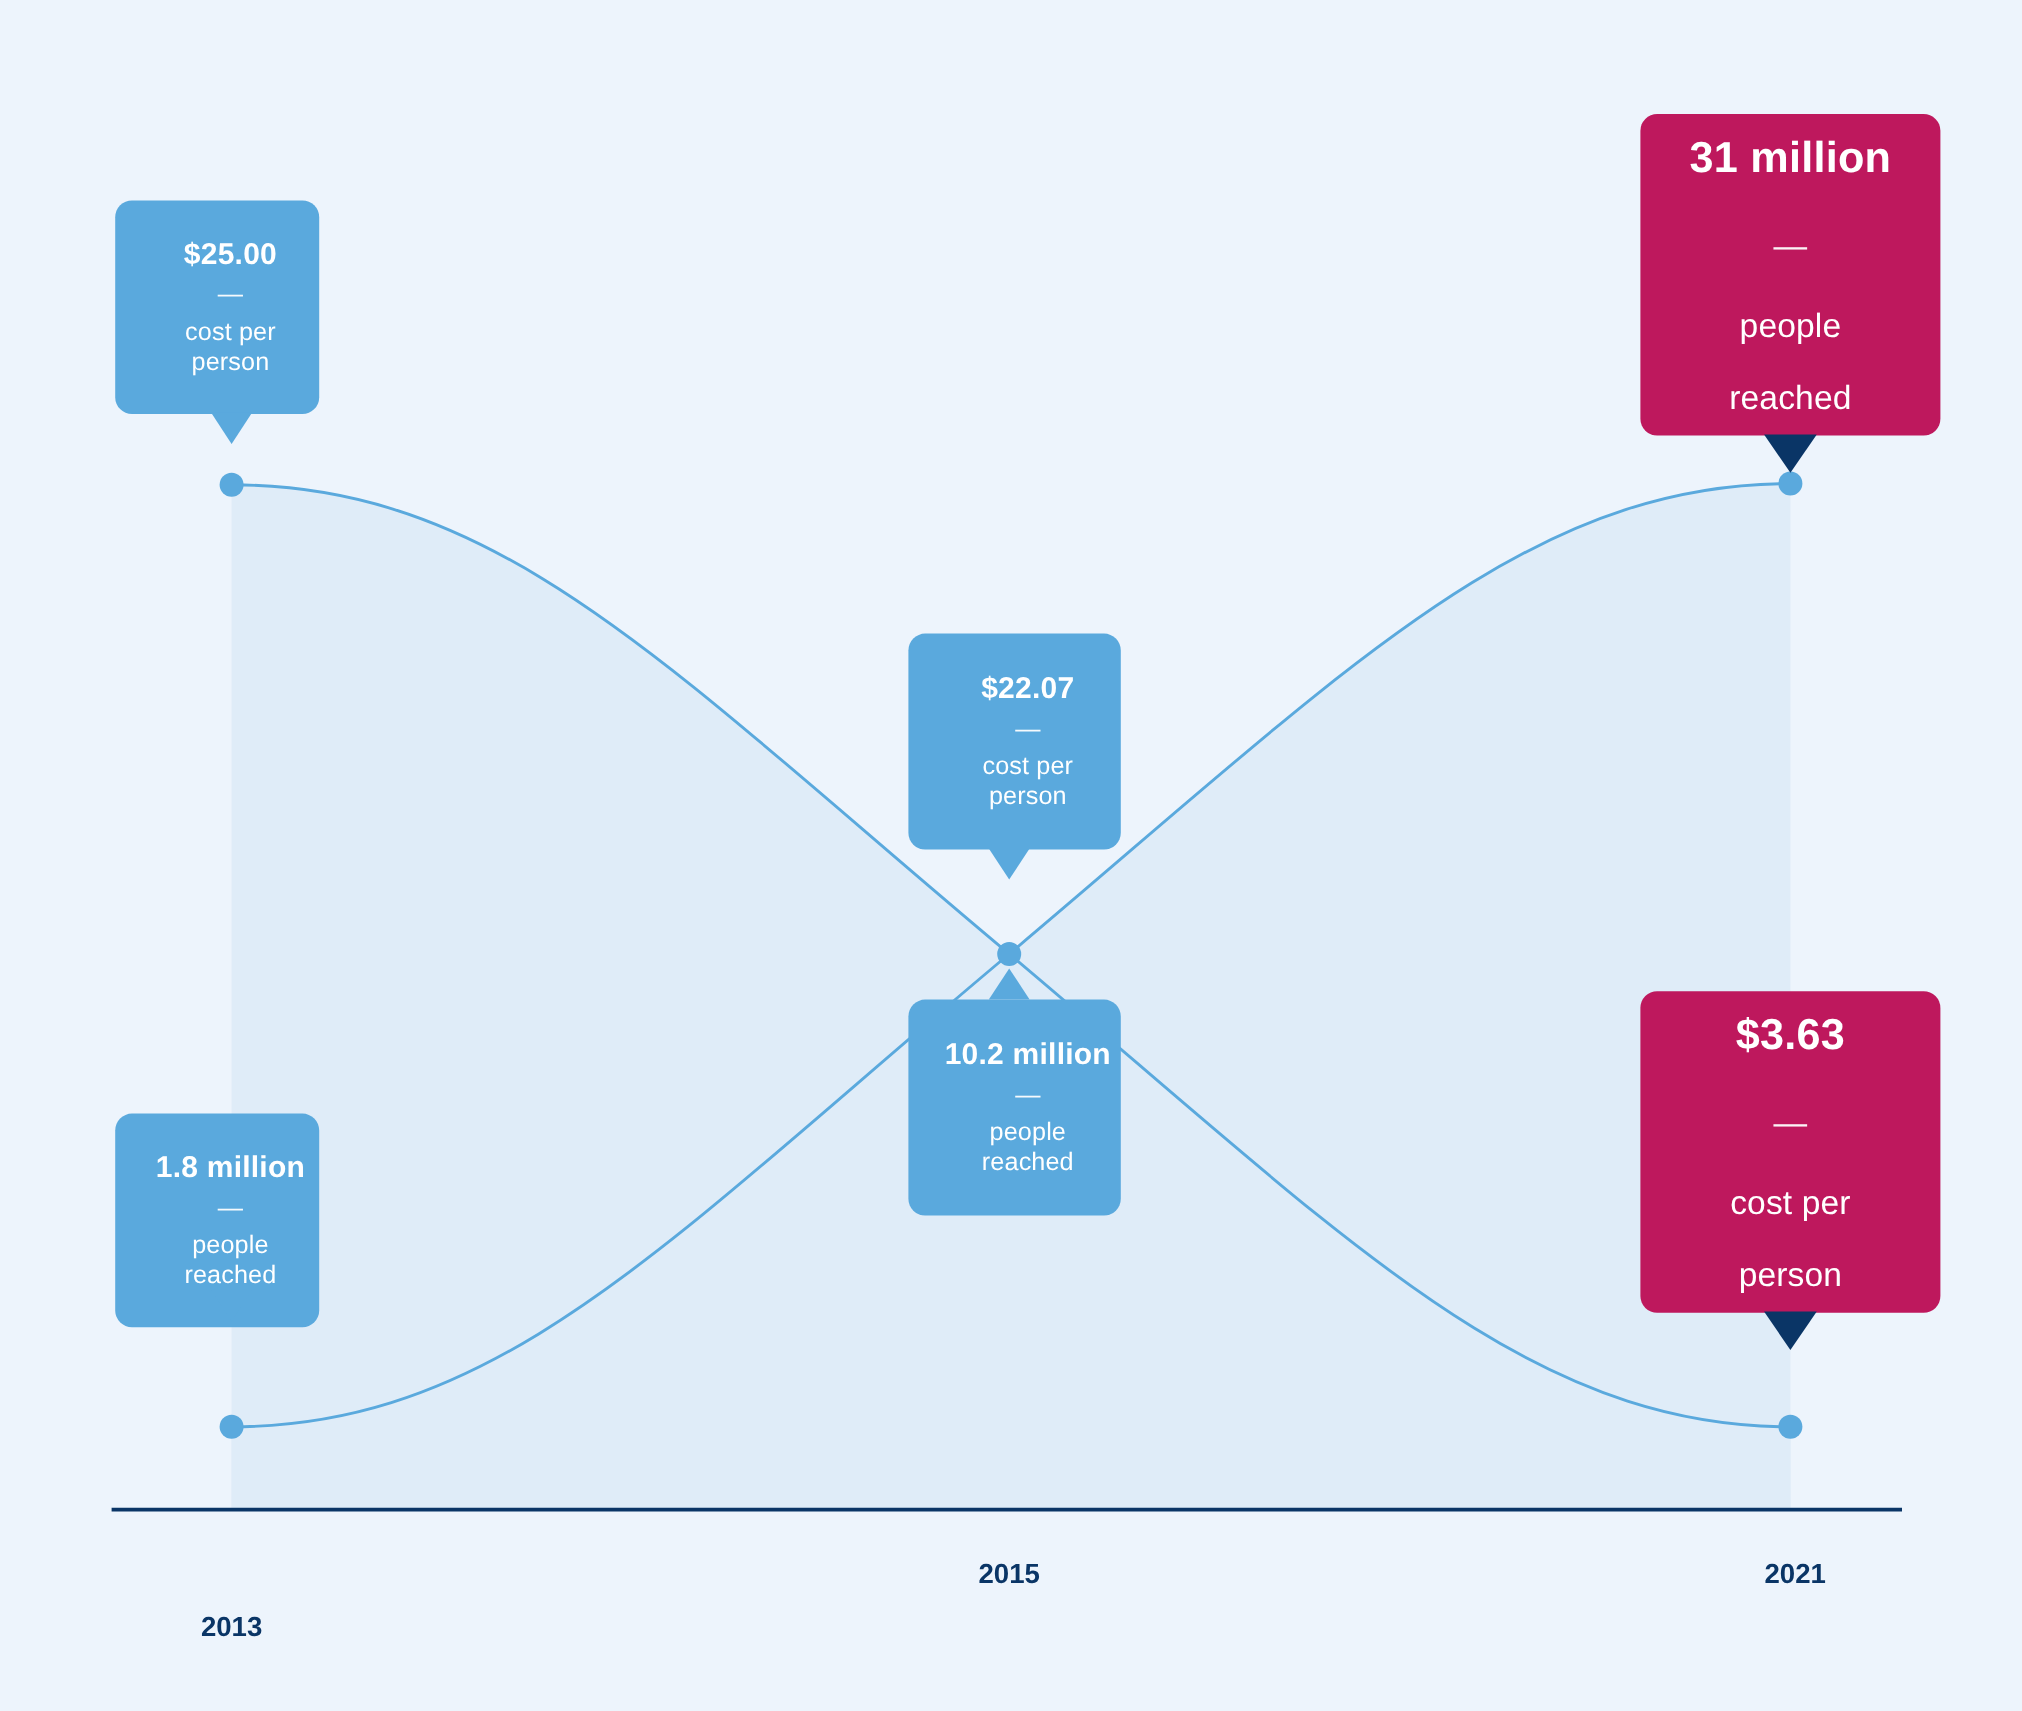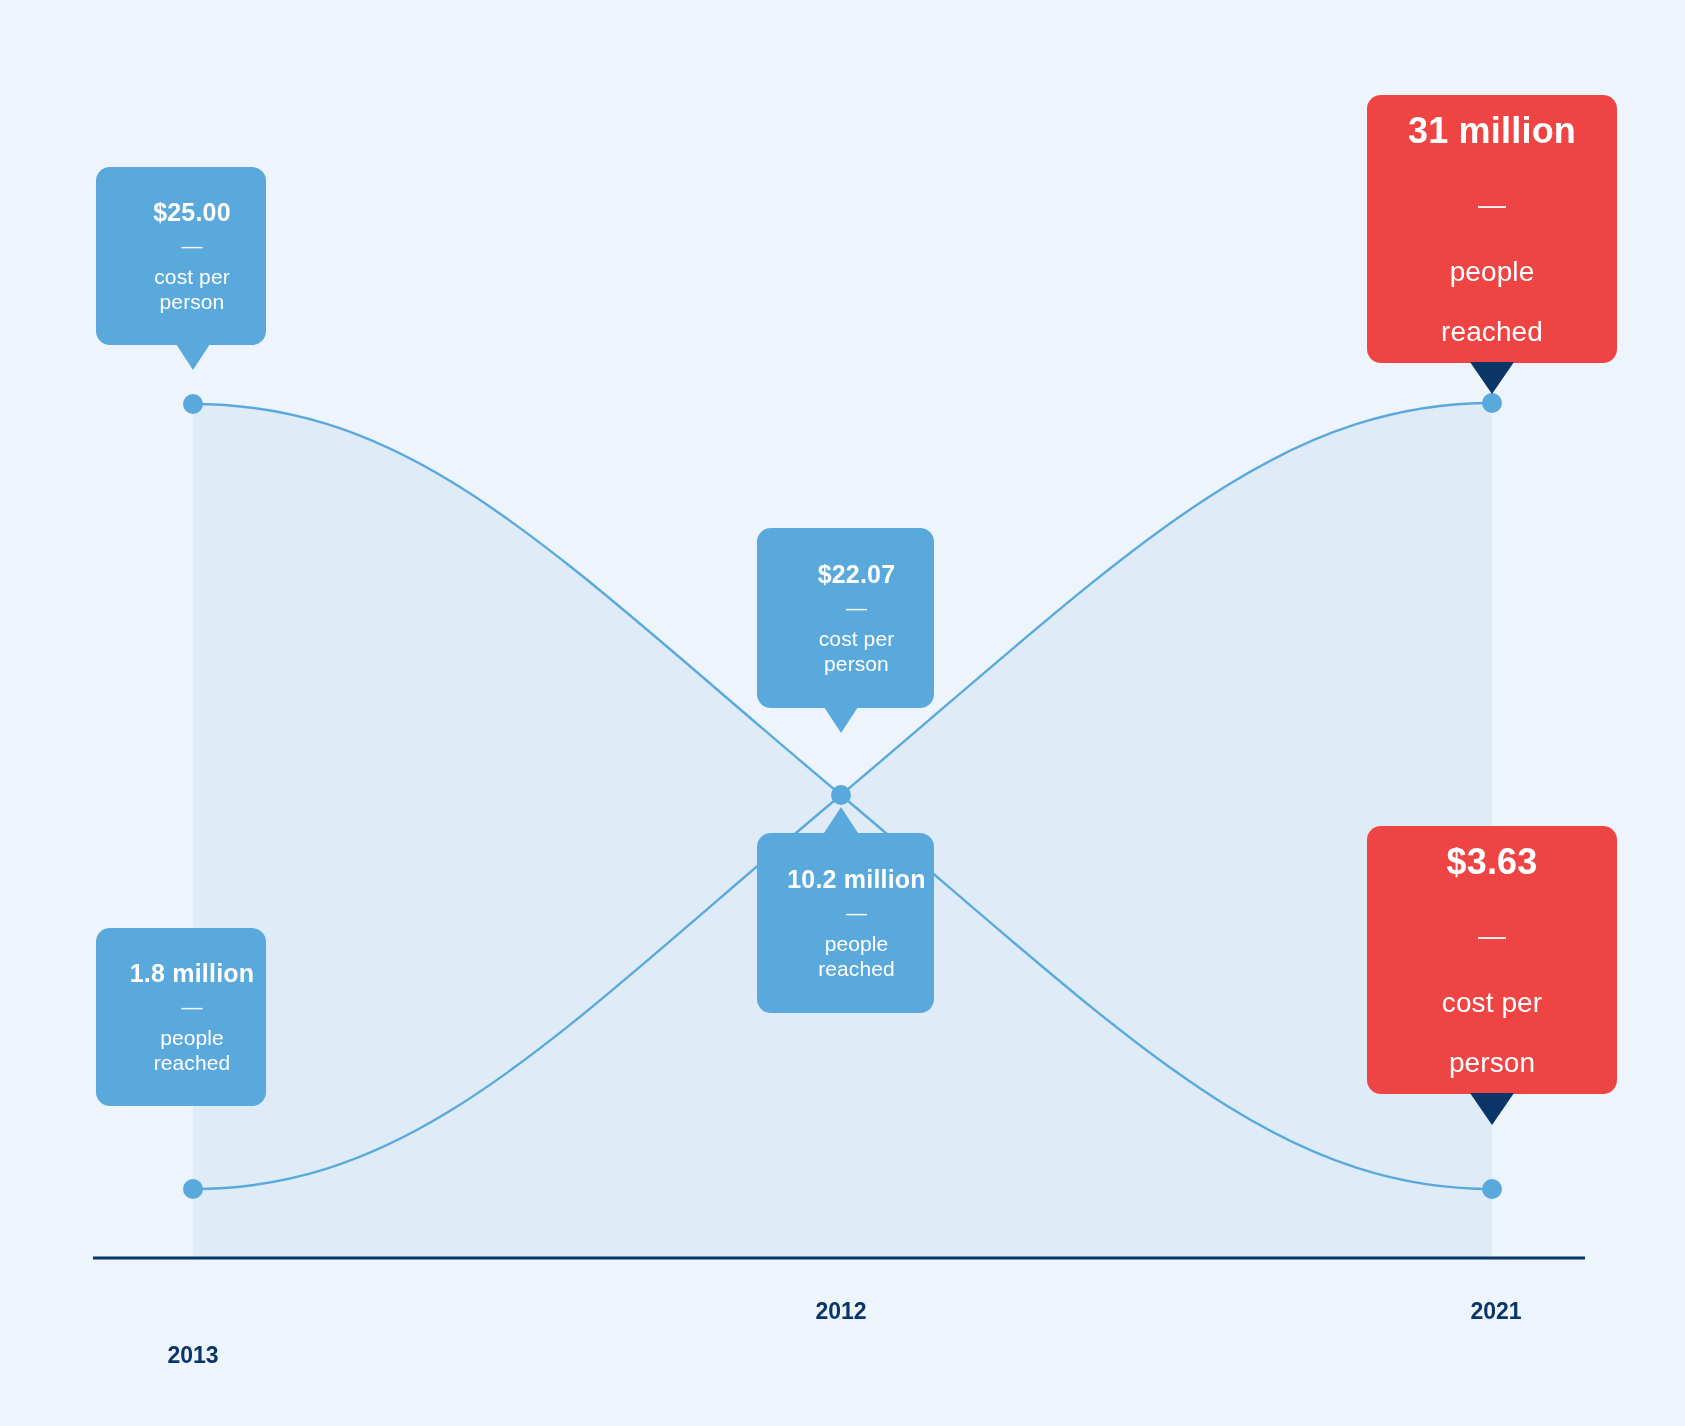--- a/index.html
+++ b/index.html
@@ -16,21 +16,21 @@
   .tip{
     position:absolute;
     border-radius:14px;
     box-sizing:border-box;
     display:flex;flex-direction:column;align-items:center;justify-content:center;
     color:#ffffff;
     text-align:center;
     line-height:1.18;
   }
   .tip.light{background:#5aa9dd;padding-left:22px;}
-  .tip.dark{background:#ef4444;gap:27px;}
+  .tip.dark{background:#be185d;gap:27px;}
 
   .tip .val{font-weight:700;letter-spacing:.2px;}
   .tip .dash{display:block;font-weight:400;opacity:.95;}
   .tip .lbl{font-weight:400;letter-spacing:.1px;}
 
   
   .tip.sm .val{font-size:25px;}
   .tip.sm .dash{font-size:21px;margin:7px 0 6px;}
   .tip.sm .lbl{font-size:21px;}
 
@@ -128,16 +128,16 @@
 
   <div class="tip dark lg" style="left:1367px;top:826px;width:250px;height:268px;">
     <span class="val">$3.63</span>
     <span class="dash">—</span>
     <span class="lbl">cost per</span>
     <span class="lbl">person</span>
   </div>
   <div class="tail down-dark" style="left:1470px;top:1093px;"></div>
 
   <div class="year" style="left:93px;top:1298px;margin-top:44px;">2013</div>
-  <div class="year" style="left:741px;top:1298px;">2012</div>
+  <div class="year" style="left:741px;top:1298px;">2015</div>
   <div class="year" style="left:1396px;top:1298px;">2021</div>
 
 </div>
 
 </body></html>

